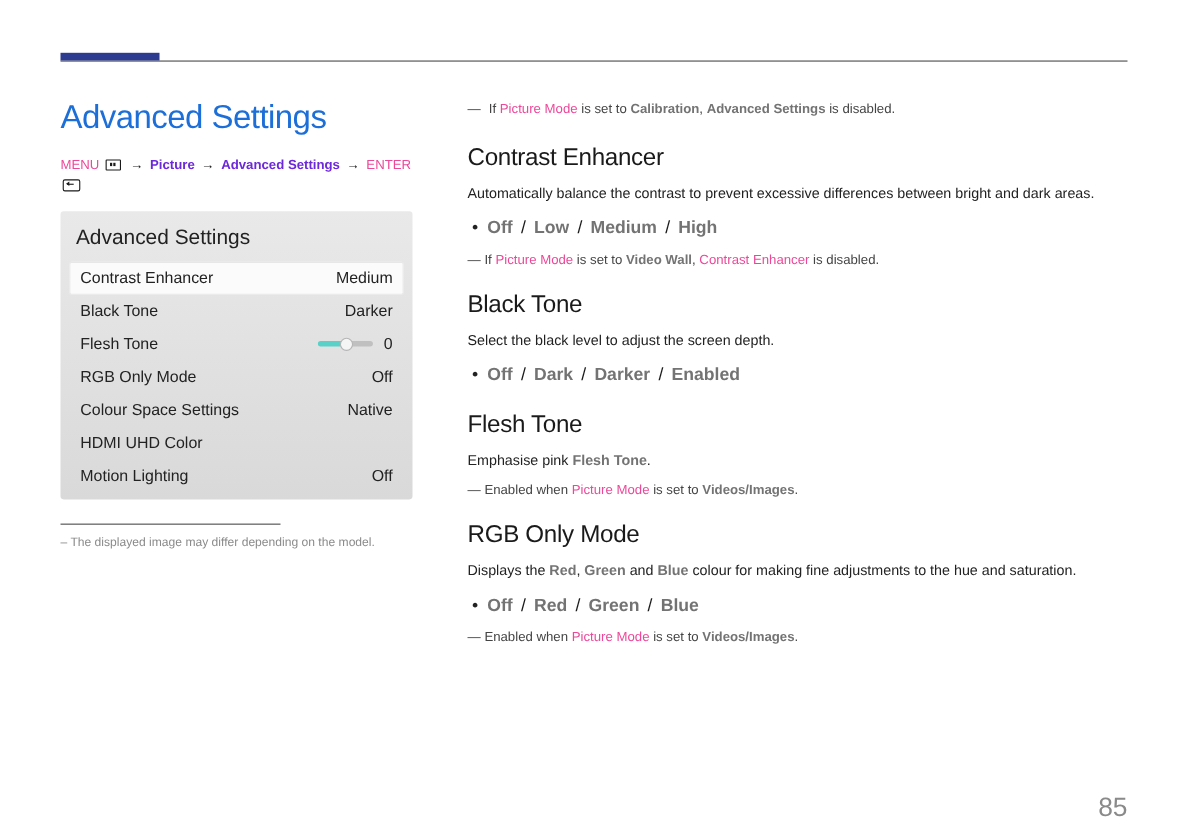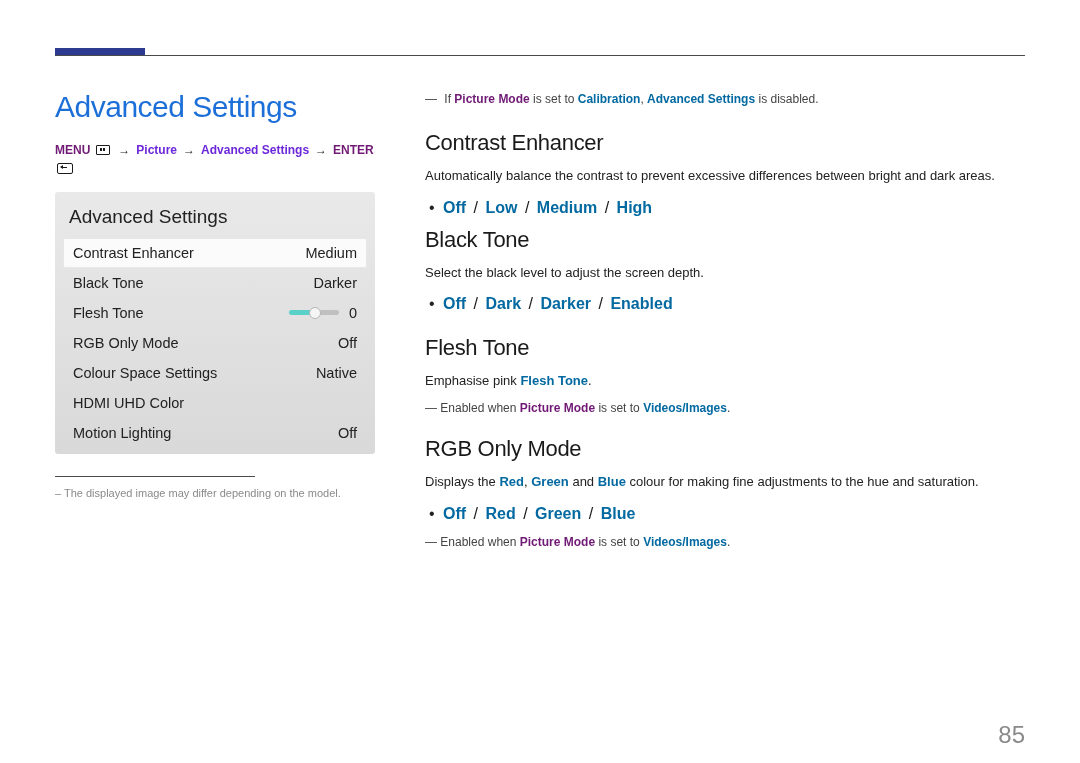--- a/index.html
+++ b/index.html
@@ -133,22 +133,22 @@
     color: #8a8a8a;
   }
 
   .note-line {
     font-size: 12px;
     color: #444;
     margin-bottom: 22px;
     line-height: 1.5;
   }
   .note-line .dash { display:inline-block; width:16px; text-align:left; color:#444; }
-  .accent { color: #0369a1; font-weight: 700; }
-  .bold { font-weight: 700; color: #701a75; }
+  .accent { color: #737373; font-weight: 700; }
+  .bold { font-weight: 400; color: #ec4899; }
 
   h2.section {
     font-size: 22px;
     font-weight: 400;
     color: #1a1a1a;
     margin-bottom: 10px;
     letter-spacing: -0.3px;
   }
   .body-text {
     font-size: 13px;
@@ -258,20 +258,24 @@
       <span>If </span><span class="bold">Picture Mode</span><span> is set to </span><span class="accent">Calibration</span><span>, </span><span class="accent">Advanced Settings</span><span> is disabled.</span>
     </div>
 
     <h2 class="section">Contrast Enhancer</h2>
     <div class="body-text">Automatically balance the contrast to prevent excessive differences between bright and dark areas.</div>
     <ul class="opts">
       <li>
         <span class="accent">Off</span><span class="sep"> / </span><span class="accent">Low</span><span class="sep"> / </span><span class="accent">Medium</span><span class="sep"> / </span><span class="accent">High</span>
       </li>
     </ul>
+    <div class="note-sub">
+      <span class="dash">―</span>
+      <span>If </span><span class="bold">Picture Mode</span><span> is set to </span><span class="accent">Video Wall</span><span>, </span><span class="bold">Contrast Enhancer</span><span> is disabled.</span>
+    </div>
 
     <h2 class="section">Black Tone</h2>
     <div class="body-text">Select the black level to adjust the screen depth.</div>
     <ul class="opts" style="margin-bottom:18px;">
       <li>
         <span class="accent">Off</span><span class="sep"> / </span><span class="accent">Dark</span><span class="sep"> / </span><span class="accent">Darker</span><span class="sep"> / </span><span class="accent">Enabled</span>
       </li>
     </ul>
 
     <h2 class="section">Flesh Tone</h2>

